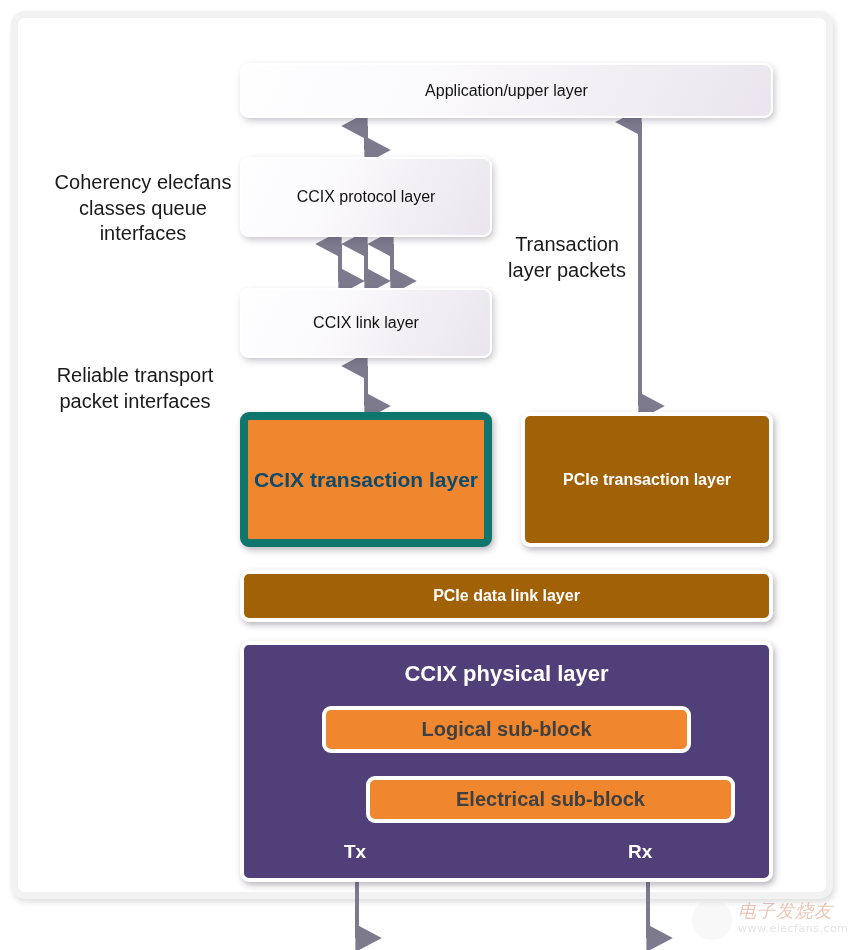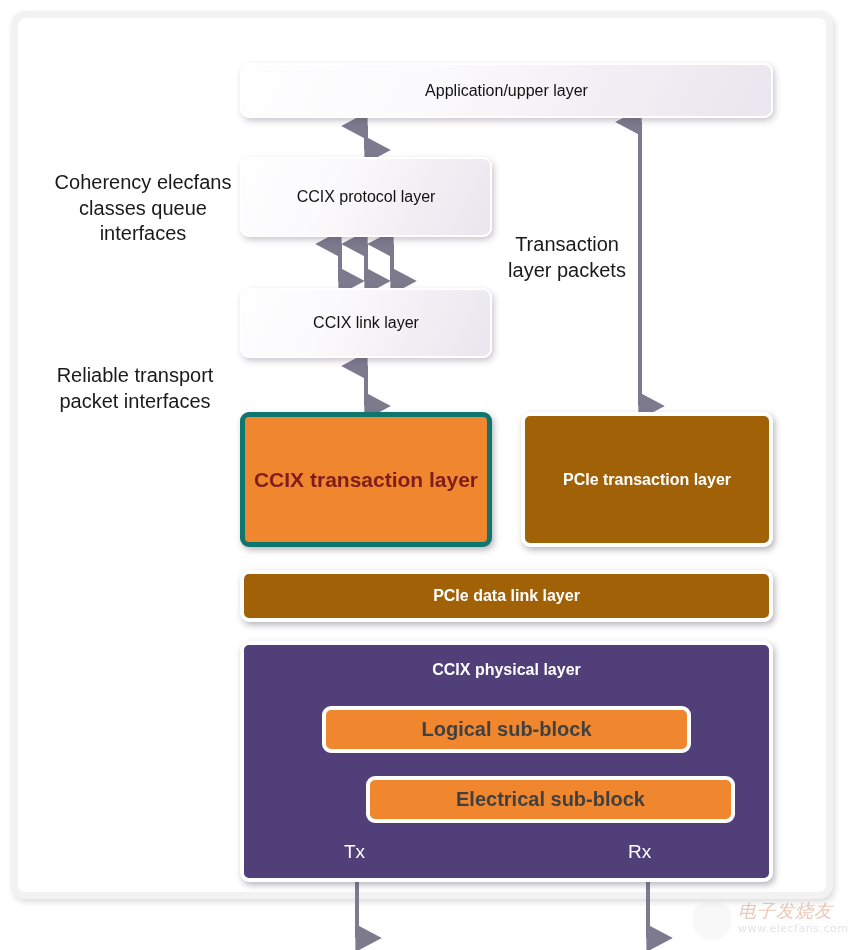--- a/index.html
+++ b/index.html
@@ -51,23 +51,23 @@
     background: linear-gradient(118deg, #fefeff 0%, #fbfafc 35%, #f2eff4 68%, #eae5ee 100%);
     border: 2px solid #ffffff;
     box-shadow: 2px 3px 6px rgba(80,70,90,0.30);
     color: #111111;
     font-size: 16px;
     font-weight: 400;
   }
 
   .box-orange {
     background: #f0872e;
-    border: 5px solid #0f766e;
+    border: 8px solid #0f766e;
     box-shadow: 2px 3px 6px rgba(70,60,80,0.38);
-    color: #7f1d1d;
+    color: #0c4a6e;
     font-size: 21px;
     font-weight: bold;
   }
 
   .box-purple {
     background: #a16207;
     border: 4px solid #ffffff;
     box-shadow: 2px 3px 6px rgba(70,60,80,0.38);
     color: #ffffff;
     font-size: 16px;
@@ -89,21 +89,21 @@
     left: 240px; top: 641px; width: 533px; height: 241px;
     box-sizing: border-box;
     background: #503f79;
     border: 4px solid #ffffff;
     border-radius: 9px;
     box-shadow: 2px 3px 6px rgba(70,60,80,0.38);
     color: #ffffff;
   }
   #phy-title {
     text-align: center;
-    font-size: 16px;
+    font-size: 22px;
     font-weight: bold;
     padding-top: 16px;
   }
   .sub-block {
     position: absolute;
     left: 78px;
     width: 369px;
     height: 47px;
     box-sizing: border-box;
     background: #f0872e;
@@ -115,21 +115,21 @@
     display: flex;
     align-items: center;
     justify-content: center;
   }
   #logical-sub-block    { top: 61px; }
   #electrical-sub-block { top: 131px; margin-left: 44px; }
 
   .phy-port-label {
     position: absolute;
     font-size: 19px;
-    font-weight: normal;
+    font-weight: bold;
     color: #ffffff;
   }
   #tx-label { left: 100px; top: 196px; }
   #rx-label { left: 384px; top: 196px; }
 
   
   .caption {
     position: absolute;
     font-size: 20px;
     color: #1a1a1a;

